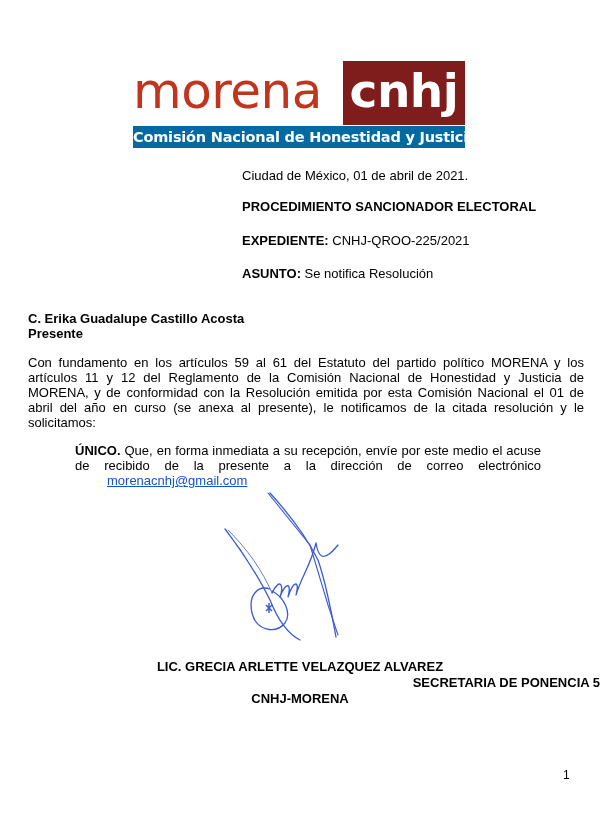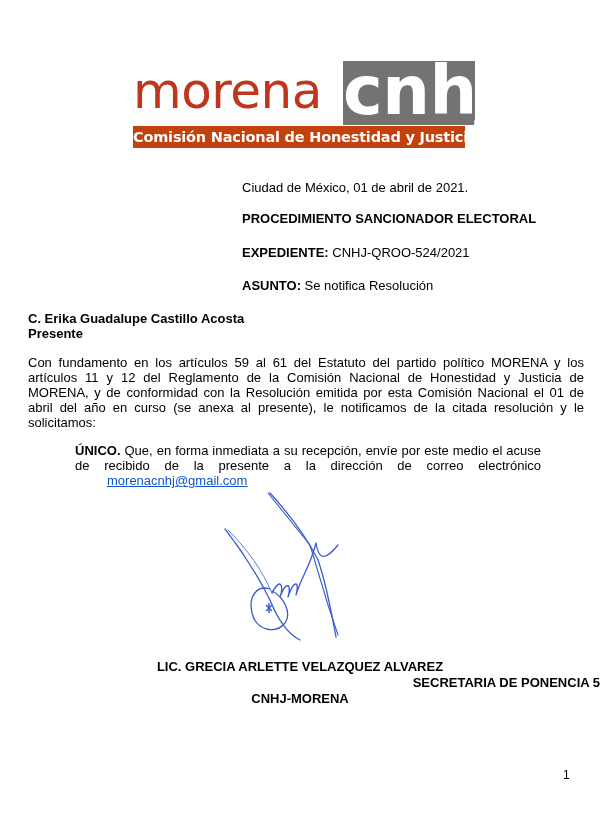--- a/index.html
+++ b/index.html
@@ -4,27 +4,27 @@
 <style>
   html, body { margin: 0; padding: 0; background: #ffffff; }
   body { width: 613px; height: 832px; position: relative; overflow: hidden;
          font-family: "Liberation Sans", sans-serif; color: #000; }
   .abs { position: absolute; }
   
   #logo { left: 133px; top: 60px; width: 332px; height: 88px; }
   #logo .morena { position: absolute; left: 0; top: 0; width: 210px; height: 66px;
      color: #c0351d; font-family: "DejaVu Sans", sans-serif; font-weight: normal;
      font-size: 50px; line-height: 62px; letter-spacing: -0.5px; }
-  #logo .cnhj-box { position: absolute; left: 210px; top: 1px; width: 132px; height: 64px;
-     background: #737373; color: #fff; font-family: "DejaVu Sans", sans-serif;
-     font-weight: bold; font-size: 67px; line-height: 60px; text-align: center; letter-spacing: -0.5px;}
+  #logo .cnhj-box { position: absolute; left: 210px; top: 1px; width: 122px; height: 64px;
+     background: #7f1d1d; color: #fff; font-family: "DejaVu Sans", sans-serif;
+     font-weight: bold; font-size: 47px; line-height: 60px; text-align: center; letter-spacing: -0.5px;}
   #logo .strip { position: absolute; left: 0; top: 66px; width: 332px; height: 22px;
-     background: #c2410c; color: #fff; font-family: "DejaVu Sans", sans-serif;
+     background: #0369a1; color: #fff; font-family: "DejaVu Sans", sans-serif;
      font-weight: bold; font-size: 14.5px; line-height: 22px; text-align: center; white-space: nowrap; letter-spacing: -0.2px; }
-  .hdr { left: 242px; font-size: 13px; white-space: nowrap; margin-top: 12px; }
+  .hdr { left: 242px; font-size: 13px; white-space: nowrap; }
   .b { font-weight: bold; }
   .recip { left: 28px; font-size: 13px; font-weight: bold; line-height: 15px; }
   .para { left: 28px; width: 556px; font-size: 13px; line-height: 15px; text-align: justify; }
   .para .ln { display: block; text-align: justify; text-align-last: justify; height: 15px; }
   .para .ln.last { text-align-last: left; }
   .unico { left: 75px; width: 466px; font-size: 13px; line-height: 15px; }
   .unico .ln { display: block; text-align: justify; text-align-last: justify; height: 15px; }
   .unico .ln.last { text-align-last: left; margin-left: 32px; }
   a.mail { color: #1155cc; text-decoration: underline; }
   #sig { left: 200px; top: 485px; width: 150px; height: 160px; }
@@ -36,21 +36,21 @@
 
 <div id="logo" class="abs">
   <div class="morena">morena</div>
   <div class="cnhj-box">cnhj</div>
   <div class="strip">Comisión Nacional de Honestidad y Justicia</div>
 </div>
 
 <div class="abs hdr" style="top:168px;">Ciudad de México, 01 de abril de 2021.</div>
 <div class="abs hdr b" style="top:199px;">PROCEDIMIENTO SANCIONADOR ELECTORAL</div>
 <div class="abs hdr" style="top:233px;">
-  <span class="b">EXPEDIENTE:</span><span> CNHJ-QROO-524/2021</span>
+  <span class="b">EXPEDIENTE:</span><span> CNHJ-QROO-225/2021</span>
 </div>
 <div class="abs hdr" style="top:266px;">
   <span class="b">ASUNTO:</span><span> Se notifica Resolución</span>
 </div>
 
 <div class="abs recip" style="top:311px;">C. Erika Guadalupe Castillo Acosta</div>
 <div class="abs recip" style="top:326px;">Presente</div>
 
 <div class="abs para" style="top:355px;">
   <span class="ln">Con fundamento en los artículos 59 al 61 del Estatuto del partido político MORENA y los</span>

